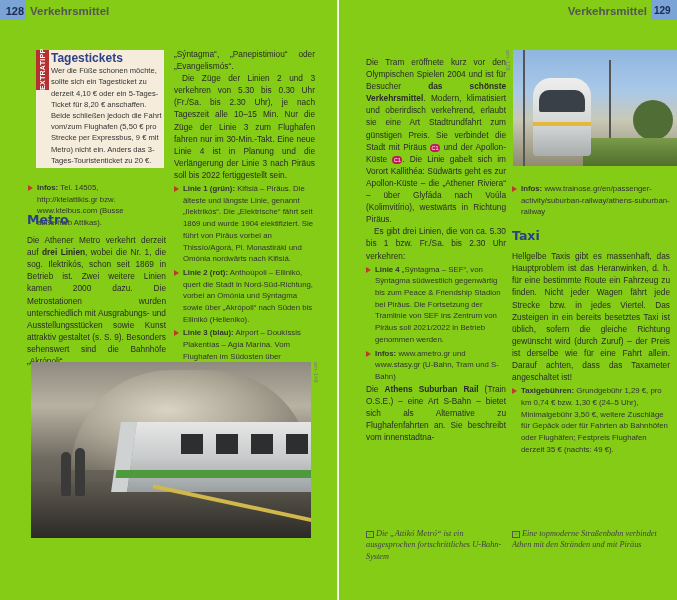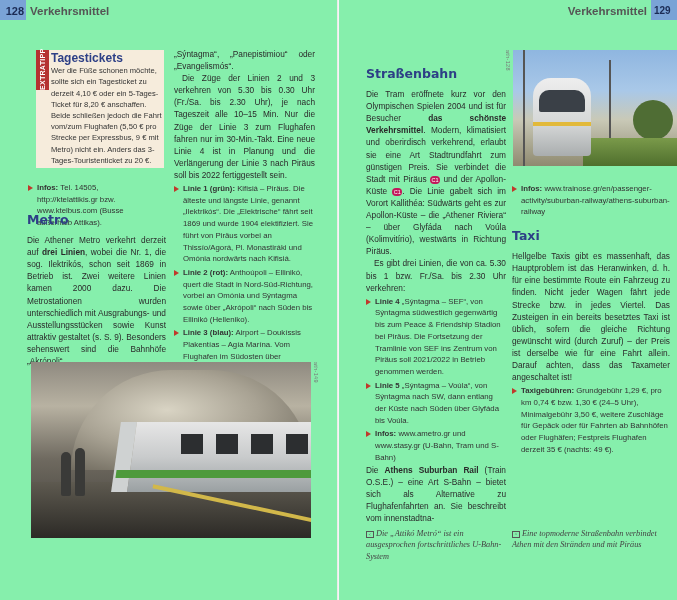--- a/index.html
+++ b/index.html
@@ -1,18 +1,18 @@
 <!DOCTYPE html>
 <html><head>
 <meta charset="utf-8">
 <style>
   * { box-sizing: border-box; margin: 0; padding: 0; }
   html, body { width: 677px; height: 600px; background: #ffffff; overflow: hidden; }
   body { position: relative; font-family: "Liberation Sans", sans-serif; color: #222; }
-  .page { position: absolute; top: 0; height: 600px; background: #86efac; }
+  .page { position: absolute; top: 0; height: 600px; background: #84cc16; }
   .page-left { left: 0; width: 338px; }
   .page-right { left: 339px; width: 338px; }
   .gutter { position: absolute; left: 337px; top: 0; width: 3px; height: 600px; background: linear-gradient(to right, #e6e6e6, #f6f6f6, #e6e6e6); }
 
   .pnum-left { position: absolute; left: 0; top: 0; width: 26px; height: 20px; background: #7aa3d6; color: #1b2b55; font-weight: bold; font-size: 11px; text-align: right; padding: 5px 2px 0 0; }
   .running-left { position: absolute; left: 30px; top: 5px; font-size: 11.5px; font-weight: bold; color: #555; }
   .pnum-right { position: absolute; right: 0; top: 0; width: 26px; height: 20px; background: #7aa3d6; color: #1b2b55; font-weight: bold; font-size: 10px; padding: 5px 0 0 3px; }
   .running-right { position: absolute; right: 30px; top: 5px; font-size: 11.5px; font-weight: bold; color: #555; }
 
   .col { position: absolute; font-size: 8.3px; line-height: 12.1px; }
@@ -103,26 +103,24 @@
 <div class="photo-code" style="left:313px; top:362px;">ath-149</div>
 
 <div class="gutter"></div>
 
 <div class="page page-right">
   <div class="running-right">Verkehrsmittel</div>
   <div class="pnum-right">129</div>
 </div>
 
 <div class="col" style="left:366px; top:56px; width:140px;">
-  <div class="heading" style="margin-top:12px;">Straßenbahn</div>
   <div class="body-text"><span>Die Tram eröffnete kurz vor den Olympischen Spielen 2004 und ist für Besucher </span><span class="b">das schönste Verkehrsmittel</span><span>. Modern, klimatisiert und oberirdisch verkehrend, erlaubt sie eine Art Stadtrundfahrt zum günstigen Preis. Sie verbindet die Stadt mit Piräus </span><span style="display:inline-block;background:#c2185b;color:#fff;font-size:5.5px;border-radius:4px;padding:0 1.5px;line-height:8px;">C1</span><span> und der Apollon-Küste </span><span style="display:inline-block;background:#c2185b;color:#fff;font-size:5.5px;border-radius:4px;padding:0 1.5px;line-height:8px;">C1</span><span>. Die Linie gabelt sich im Vorort Kallithéa: Südwärts geht es zur Apollon-Küste – die „Athener Riviera“ – über Glyfáda nach Voúla (Kolimvitírio), westwärts in Richtung Piräus.</span></div>
   <div class="body-text indent">Es gibt drei Linien, die von ca. 5.30 bis 1 bzw. Fr./Sa. bis 2.30 Uhr verkehren:</div>
   <div class="narrow">
     <div class="bullet"><span class="lbl">Linie 4</span><span> „Sýntagma – SEF“, von Sýntagma südwestlich gegenwärtig bis zum Peace &amp; Friendship Stadion bei Piräus. Die Fortsetzung der Tramlinie von SEF ins Zentrum von Piräus soll 2021/2022 in Betrieb genommen werden.</span></div>
-    <div class="bullet"><span class="lbl">Linie 5</span><span> „Sýntagma – Voúla“, von Sýntagma nach SW, dann entlang der Küste nach Süden über Glyfáda bis Voúla.</span></div>
     <div class="bullet"><span class="lbl">Infos:</span><span> www.ametro.gr und www.stasy.gr (U-Bahn, Tram und S-Bahn)</span></div>
   </div>
   <div class="body-text"><span>Die </span><span class="b">Athens Suburban Rail</span><span> (Train O.S.E.) – eine Art S-Bahn – bietet sich als Alternative zu Flughafenfahrten an. Sie beschreibt vom innenstadtna-</span></div>
 </div>
 
 <div class="photo tram-photo">
   <div class="pole" style="left:10px; top:0; height:116px;"></div>
   <div class="pole" style="left:96px; top:10px; height:80px;"></div>
   <div class="tree" style="left:120px; top:50px; width:40px; height:40px;"></div>
   <div class="grass"></div>

